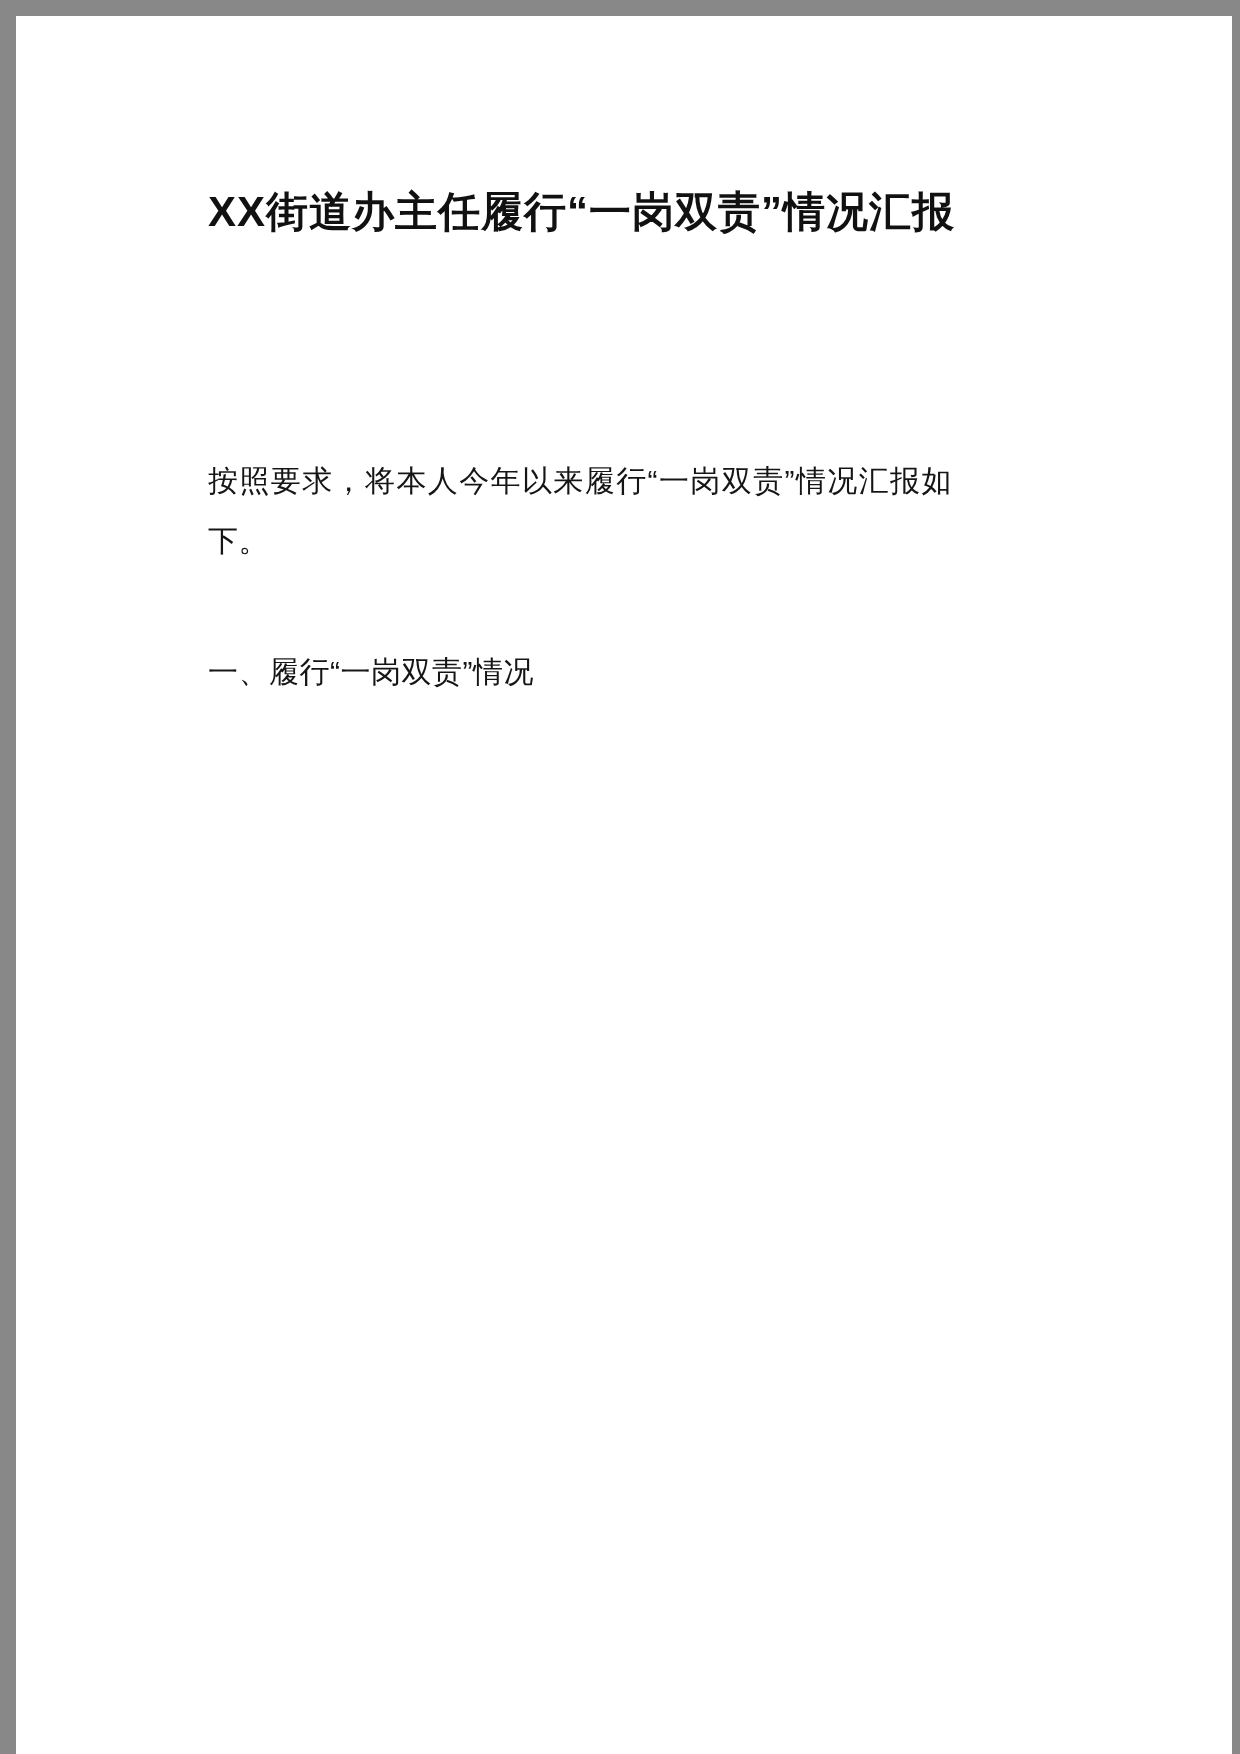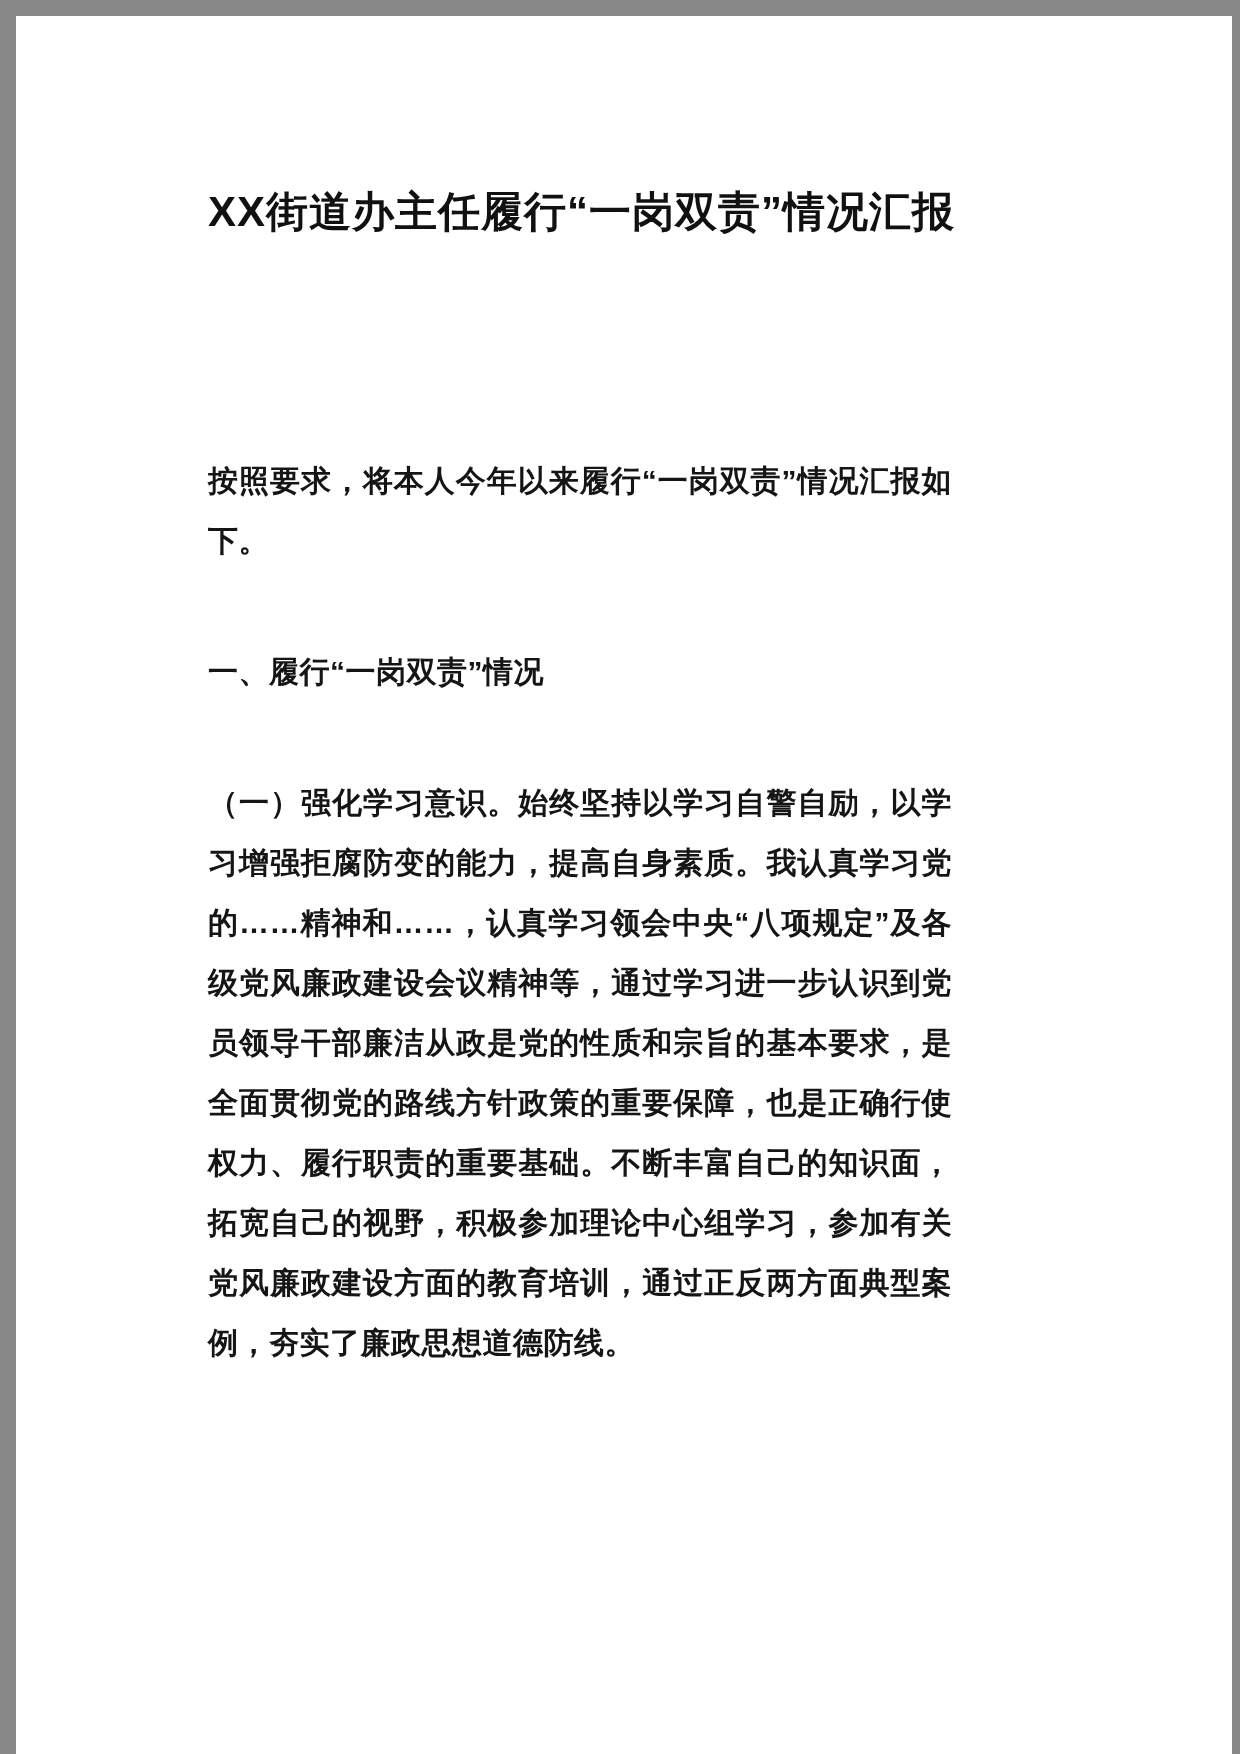--- a/index.html
+++ b/index.html
@@ -38,36 +38,34 @@
 
   .para {
     font-size: 30px;
     line-height: 60px;
     letter-spacing: 0.5px;
     text-align: justify;
     text-align-last: left;
     margin-bottom: 55px;
     color: #151515;
     word-break: break-all;
-    font-weight: bold;
   }
 
   .para.section-heading {
     text-align: left;
   }
 </style>
 </head>
 <body>
 
 <div class="page">
   <div class="content">
 
     <h1 class="doc-title">XX街道办主任履行“一岗双责”情况汇报</h1>
 
     <p class="para">按照要求，将本人今年以来履行“一岗双责”情况汇报如下。</p>
 
     <p class="para section-heading">一、履行“一岗双责”情况</p>
 
-    <p class="para">（一）强化学习意识。始终坚持以学习自警自励，以学习增强拒腐防变的能力，提高自身素质。我认真学习党的……精神和……，认真学习领会中央“八项规定”及各级党风廉政建设会议精神等，通过学习进一步认识到党员领导干部廉洁从政是党的性质和宗旨的基本要求，是全面贯彻党的路线方针政策的重要保障，也是正确行使权力、履行职责的重要基础。不断丰富自己的知识面，拓宽自己的视野，积极参加理论中心组学习，参加有关党风廉政建设方面的教育培训，通过正反两方面典型案例，夯实了廉政思想道德防线。</p>
 
 
   </div>
 </div>
 
 </body></html>

